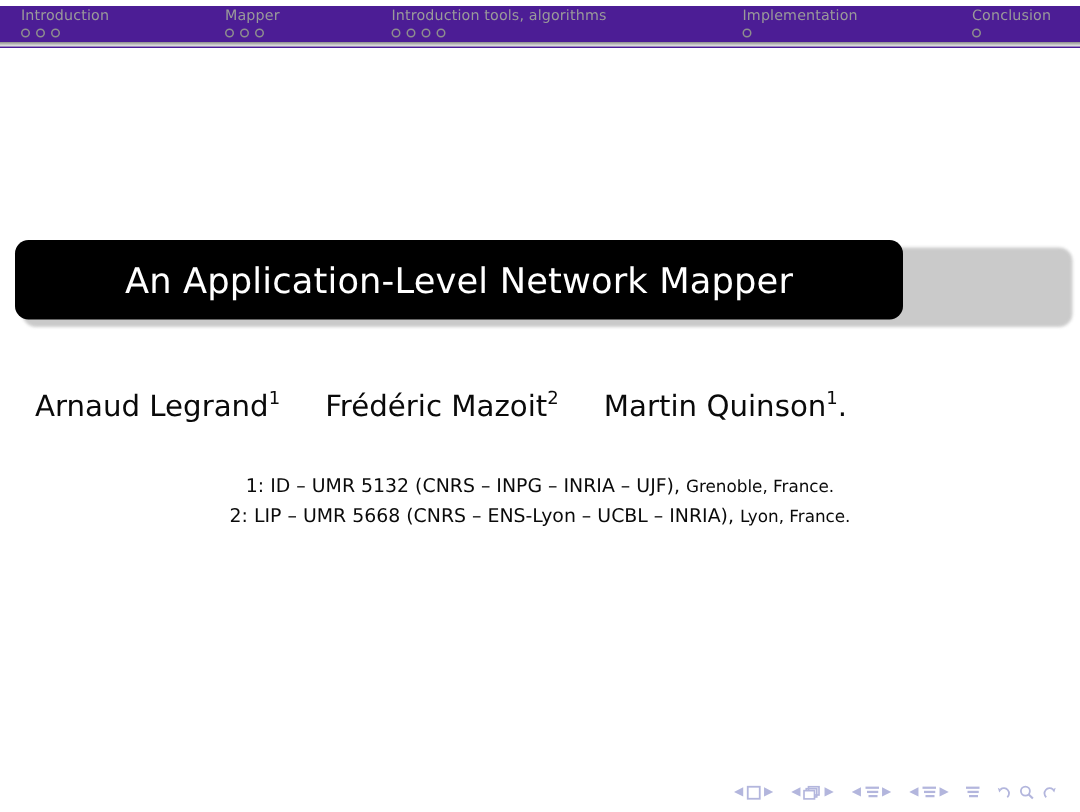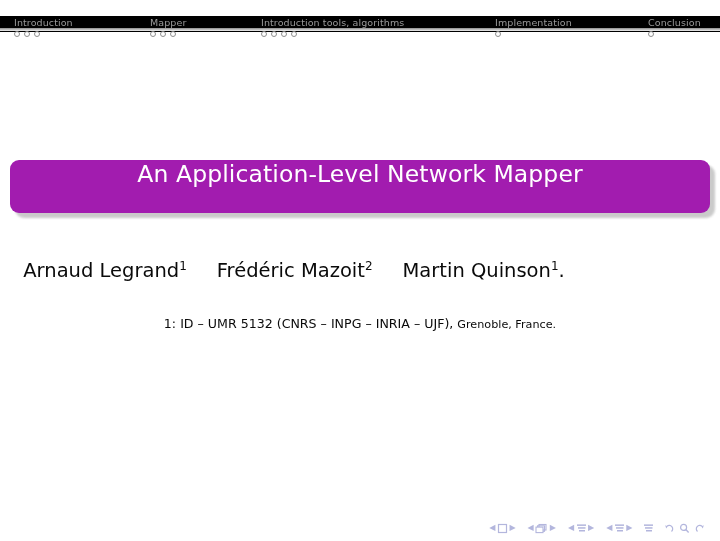--- a/index.html
+++ b/index.html
@@ -12,24 +12,24 @@
     background: #ffffff;
     font-family: "DejaVu Sans", sans-serif;
     overflow: hidden;
     position: relative;
   }
 
   
   .headbar {
     position: absolute;
     left: 0;
-    top: 16px;
+    top: 4px;
     width: 720px;
-    height: 16px;
-    background: #000000;
+    height: 28px;
+    background: #4c1d95;
   }
   .headbar-rule {
     position: absolute;
     left: 0;
     top: 28px;
     width: 720px;
     height: 3px;
     background: linear-gradient(to bottom, #8d8d8d 0%, #b4b4b4 40%, #efefef 100%);
   }
   .nav-section {
@@ -79,25 +79,26 @@
     height: 53px;
     border-radius: 9px;
     background: #b9b9b9;
     filter: blur(1.2px);
     opacity: 0.75;
   }
   .titlebox {
     position: absolute;
     left: 0;
     top: 0;
-    width: 700px;
+    width: 592px;
     height: 53px;
     border-radius: 9px;
-    background: #a21caf;
+    background: #000000;
     display: flex;
+    align-items: center;
     justify-content: center;
   }
   .title-text {
     color: #ffffff;
     font-size: 23.5px;
     line-height: 28px;
     letter-spacing: 0.1px;
     white-space: nowrap;
   }
 
@@ -227,20 +228,25 @@
 <div class="authors">
   <span class="author"><span>Arnaud Legrand</span><sup>1</sup><span></span></span><span class="author"><span>Frédéric Mazoit</span><sup>2</sup><span></span></span><span class="author"><span>Martin Quinson</span><sup>1</sup><span>.</span></span>
 </div>
 
 <div class="affils">
   <div class="affil">
     <span>1:</span>
     <span>ID – UMR 5132 (CNRS – INPG – INRIA – UJF),</span>
     <span class="small">Grenoble, France.</span>
   </div>
+  <div class="affil">
+    <span>2:</span>
+    <span>LIP – UMR 5668 (CNRS – ENS-Lyon – UCBL – INRIA),</span>
+    <span class="small">Lyon, France.</span>
+  </div>
 </div>
 
 <div class="navsyms">
 
   <div class="navgroup">
     <span class="navarrow">◀</span>
     <span class="navglyph">
       <svg width="11" height="11" viewBox="0 0 11 11">
           <rect x="1.5" y="1.5" width="8" height="8" fill="none" stroke="#b3b6dd" stroke-width="1.2"></rect>
         </svg>

